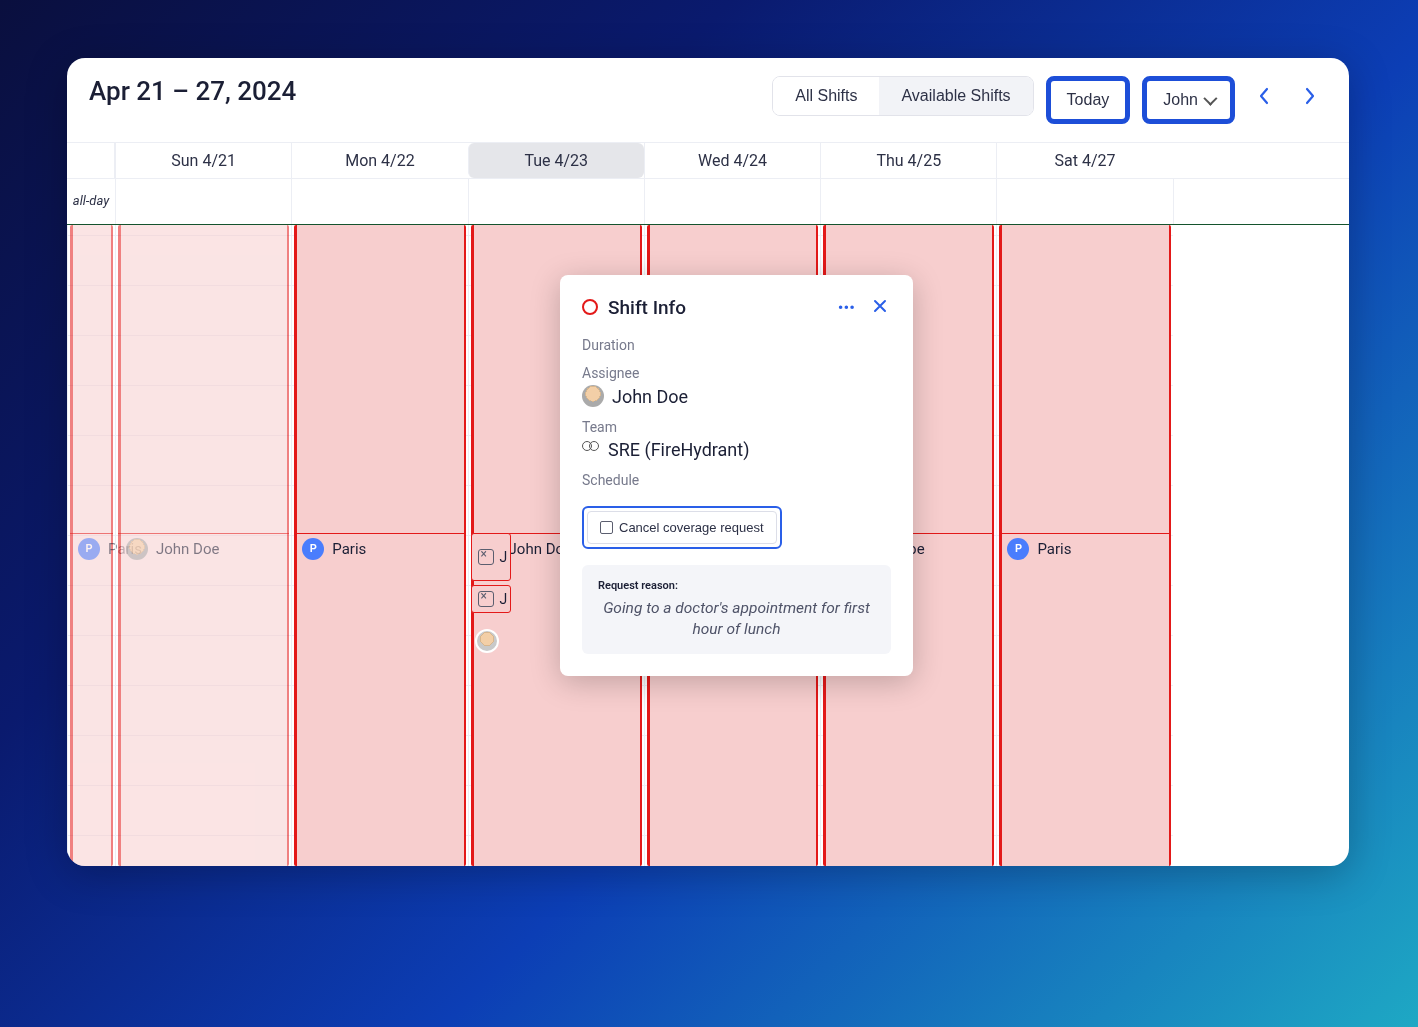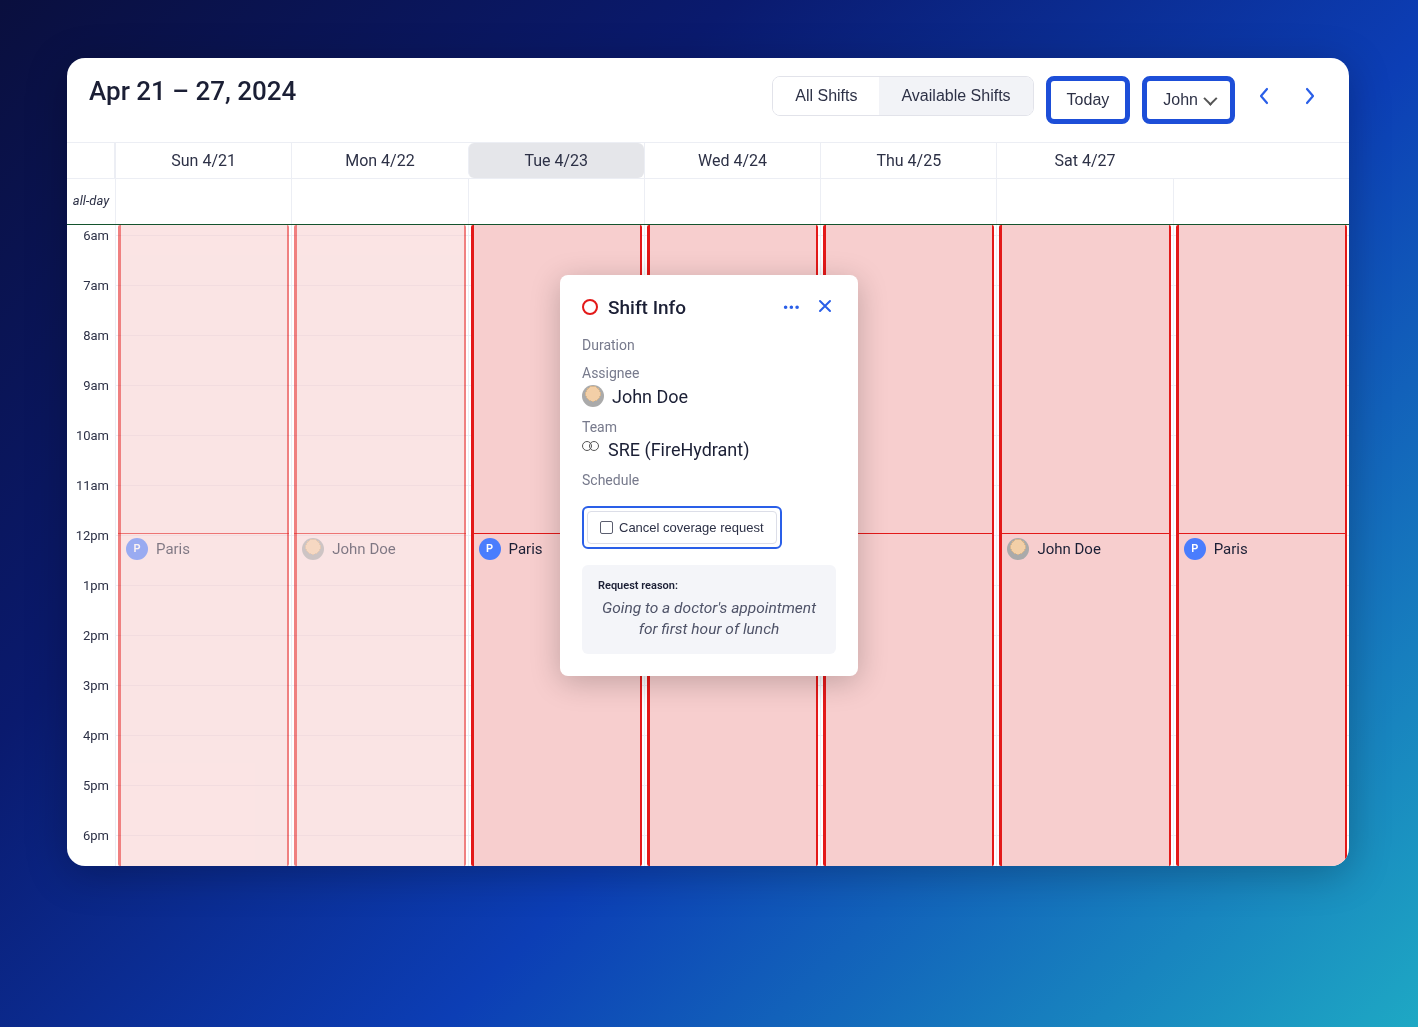--- a/index.html
+++ b/index.html
@@ -224,21 +224,21 @@
     width: 24px; height: 24px;
     border-radius: 50%;
     background: radial-gradient(circle at 50% 40%, #f3cfa7 0 40%, #d7b68e 40% 45%, #c9c9c9 45% 100%);
     border: 2px solid #fff;
   }
   
   .popover {
     position: absolute;
     top: 275px;
     left: 560px;
-    width: 298px;
+    width: 353px;
     background: #fff;
     border-radius: 8px;
     box-shadow: 0 6px 30px rgba(0,0,0,0.22);
     padding: 20px 22px 22px 22px;
     z-index: 50;
   }
   .pop-head {
     display: flex;
     align-items: center;
     gap: 10px;
@@ -406,35 +406,20 @@
     <div class="allday-cell"></div>
     <div class="allday-cell"></div>
     <div class="allday-cell"></div>
     <div class="allday-cell"></div>
     <div class="allday-cell"></div>
     <div class="allday-cell"></div>
   </div>
 
   <div class="grid-body">
     <div class="grid-inner" id="grid-inner">
-      <div class="time-col" id="time-col">
-          <div class="time-label" style="top: 10px;">6am</div>
-          <div class="time-label" style="top: 60px;">7am</div>
-          <div class="time-label" style="top: 110px;">8am</div>
-          <div class="time-label" style="top: 160px;">9am</div>
-          <div class="time-label" style="top: 210px;">10am</div>
-          <div class="time-label" style="top: 260px;">11am</div>
-          <div class="time-label" style="top: 310px;">12pm</div>
-          <div class="time-label" style="top: 360px;">1pm</div>
-          <div class="time-label" style="top: 410px;">2pm</div>
-          <div class="time-label" style="top: 460px;">3pm</div>
-          <div class="time-label" style="top: 510px;">4pm</div>
-          <div class="time-label" style="top: 560px;">5pm</div>
-          <div class="time-label" style="top: 610px;">6pm</div>
-        </div>
 
       <div class="day-col" id="col-0">
           <div class="hour-line" style="top: 10px;"></div>
           <div class="hour-line" style="top: 60px;"></div>
           <div class="hour-line" style="top: 110px;"></div>
           <div class="hour-line" style="top: 160px;"></div>
           <div class="hour-line" style="top: 210px;"></div>
           <div class="hour-line" style="top: 260px;"></div>
           <div class="hour-line" style="top: 310px;"></div>
           <div class="hour-line" style="top: 360px;"></div>

